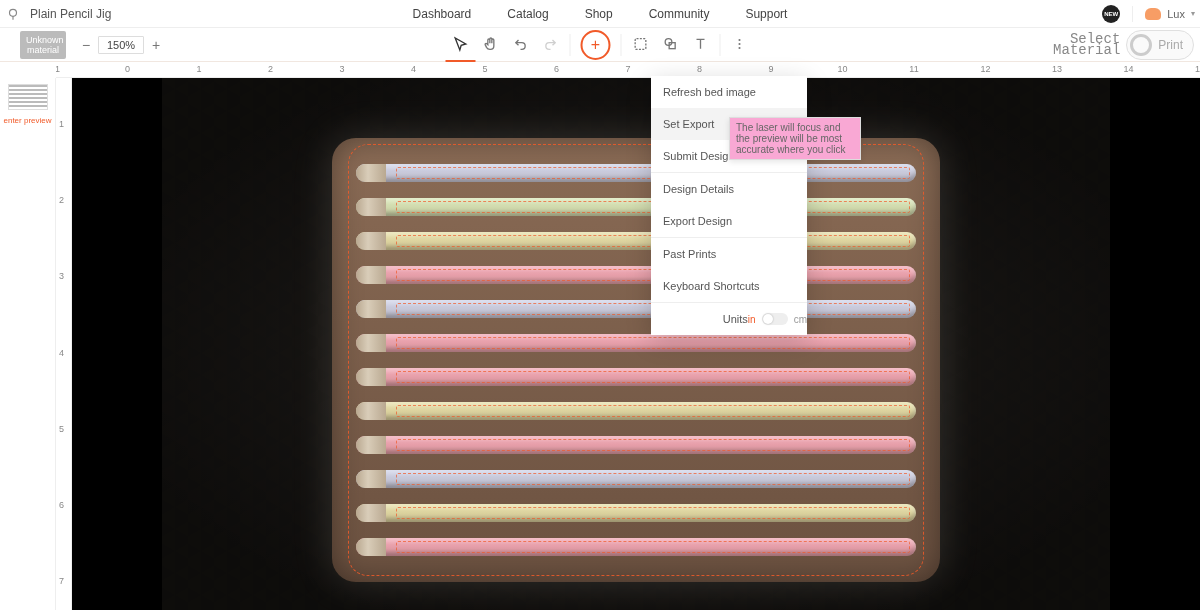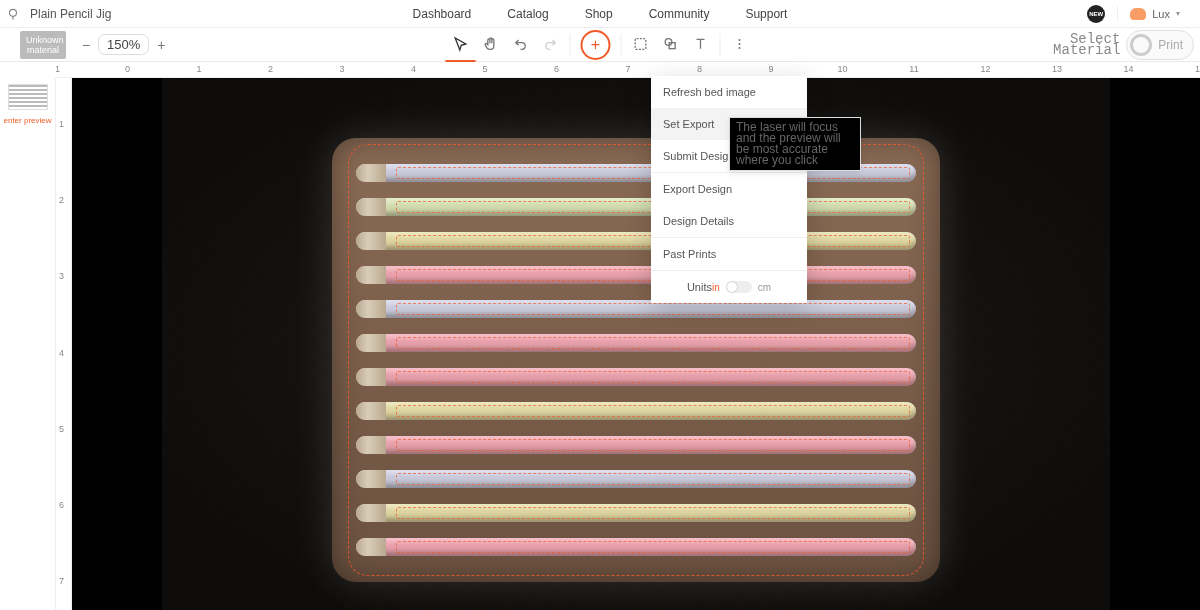--- a/index.html
+++ b/index.html
@@ -5,32 +5,32 @@
   * { box-sizing: border-box; margin: 0; padding: 0; font-family: -apple-system, BlinkMacSystemFont, "Segoe UI", Arial, sans-serif; }
   html, body { width: 1200px; height: 610px; overflow: hidden; background: #fff; }
 
   
   .topbar { height: 28px; display: flex; align-items: center; border-bottom: 1px solid #eee; font-size: 12px; color: #333; }
   .topbar .logo { width: 26px; display:flex; align-items:center; justify-content:center; }
   .topbar .logo svg { width:14px; height:14px; stroke:#888; fill:none; stroke-width:2; }
   .topbar .title { padding-left: 4px; color:#555; }
   .topbar .nav { position:absolute; left:50%; transform:translateX(-50%); display:flex; gap:36px; }
   .topbar .nav span { color:#444; cursor:pointer; }
-  .topbar .right { margin-left:auto; display:flex; align-items:center; gap:12px; padding-right:16px; }
+  .topbar .right { margin-left:auto; display:flex; align-items:center; gap:12px; padding-right:1px; }
   .new-badge { width:18px; height:18px; border-radius:50%; background:#222; color:#fff; font-size:6px; display:flex; align-items:center; justify-content:center; font-weight:bold; }
   .user-chip { display:flex; align-items:center; gap:6px; font-size:11px; color:#666; cursor:pointer; padding:2px 4px; border-left:1px solid #eee; padding-left:12px;}
   .user-chip .cloud { width:16px; height:12px; background:#f79d65; border-radius:6px 6px 4px 4px; position:relative; }
   .user-chip .caret { font-size:8px; color:#999; }
 
   
   .toolbar { height: 34px; border-bottom:1px solid #f1e7e0; display:flex; align-items:center; position:relative; background:#fff;padding-left:14px; }
   .mat-badge { background:#bbb; color:#fff; font-size:9px; line-height:10px; text-align:center; padding:4px 6px; border-radius:2px; margin-left:6px; width:46px;}
   .zoom { display:flex; align-items:center; gap:2px; margin-left:10px; }
   .zbtn { width:20px; height:20px; border:none; background:transparent; font-size:14px; color:#777; cursor:pointer; }
-  .zval { border:1px solid #ddd; border-radius:7px; padding:2px 8px; font-size:13px; color:#444; }
+  .zval { border:1px solid #ddd; border-radius:1px; padding:2px 8px; font-size:11px; color:#444; }
   .tool-center { position:absolute; left:50%; transform:translateX(-50%); display:flex; align-items:center; height:100%; }
   .tbtn { width:30px; height:34px; display:flex; align-items:center; justify-content:center; cursor:pointer; color:#777; border-bottom:2px solid transparent; }
   .tbtn.active { border-bottom:2px solid #f15a29; color:#333; }
   .tbtn svg { width:16px; height:16px; }
   .vdiv { width:1px; height:22px; background:#eee; margin:0 4px; }
   .add-btn { width:30px; height:30px; border:2px solid #f15a29; border-radius:50%; display:flex; align-items:center; justify-content:center; color:#f15a29; font-size:16px; cursor:pointer; margin:0 6px;}
 
   .toolbar .right { margin-left:auto; display:flex; align-items:center; padding-right:6px; gap:6px; }
   .sel-mat { font-size:14px; color:#888; text-align:right; line-height:11px; cursor:pointer;font-family:Liberation Mono, monospace; }
   .print-pill { display:flex; align-items:center; gap:6px; border:1px solid #e0e0e0; border-radius:16px; padding:3px 10px 3px 3px; background:#fafafa; cursor:pointer;}
@@ -58,27 +58,27 @@
   .pencil { height:18px; border-radius:9px; position:relative; box-shadow: inset 0 4px 4px rgba(255,255,255,.3), inset 0 -4px 4px rgba(0,0,0,.25);}
   .pencil::before { content:""; position:absolute; left:0; top:0; bottom:0; width:30px; background:linear-gradient(90deg,#b9a890,#d9cdb9 40%,#b9a890); border-radius:9px 0 0 9px;}
   .dash { position:absolute; inset:6px 16px; border:1px dashed #f15a29; border-radius:20px; pointer-events:none; opacity:.85;}
   .pencil .dslot{ position:absolute; left:40px; right:6px; top:3px; bottom:3px; border:1px dashed #f15a29; opacity:.7; border-radius:2px;}
 
   
   .menu { position:absolute; left:651px; top:76px; width:156px; background:#fff; box-shadow:0 6px 24px rgba(0,0,0,.18); font-size:11px; color:#555; z-index:50;}
   .menu .item { padding:10px 12px; cursor:pointer; }
   .menu .item.hover { background:#f3f3f3; }
   .menu .sep { height:1px; background:#eee; }
-  .menu .units { display:flex; align-items:center; justify-content:center; padding:10px 0;}
+  .menu .units { display:flex; align-items:center; justify-content:flex-end; padding:10px 0;}
   .toggle { width:26px; height:12px; background:#eee; border-radius:6px; position:relative;}
   .toggle::after{content:""; position:absolute; left:1px; top:1px; width:10px; height:10px; background:#fff; border-radius:50%; box-shadow:0 0 2px rgba(0,0,0,.3);}
   .units-lbls { display:flex; align-items:center; gap:6px; font-size:10px; color:#999;}
   .units-lbls .on{ color:#f15a29; }
 
-  .tooltip { position:absolute; left:729px; top:117px; background:#000000; border:1px solid #ddd; font-size:12px; color:#666; padding:4px 6px; width:132px; line-height:11px; z-index:60; box-shadow:0 2px 6px rgba(0,0,0,.1);}
+  .tooltip { position:absolute; left:729px; top:117px; background:#f9a8d4; border:1px solid #ddd; font-size:10px; color:#666; padding:4px 6px; width:132px; line-height:11px; z-index:60; box-shadow:0 2px 6px rgba(0,0,0,.1);}
 </style>
 </head>
 <body>
 
 <div class="topbar">
   <div class="logo">
     <svg viewBox="0 0 24 24">
         <circle cx="12" cy="10" r="6"></circle>
         <path d="M12 16 L12 22"></path>
       </svg>
@@ -254,24 +254,25 @@
       </div>
     </div>
   </div>
 </div>
 
 <div class="menu" id="menu">
     <div class="item">Refresh bed image</div>
     <div class="item hover">Set Export</div>
     <div class="item">Submit Design to</div>
     <div class="sep"></div>
+    <div class="item">Design Details</div>
     <div class="item">Export Design</div>
-    <div class="item">Design Details</div>
     <div class="sep"></div>
     <div class="item">Past Prints</div>
+    <div class="item">Keyboard Shortcuts</div>
     <div class="sep"></div>
     <div class="units">
       <span>Units</span>
       <div class="units-lbls">
         <span class="on">in</span>
         <div class="toggle"></div>
         <span>cm</span>
       </div>
     </div>
   </div>

